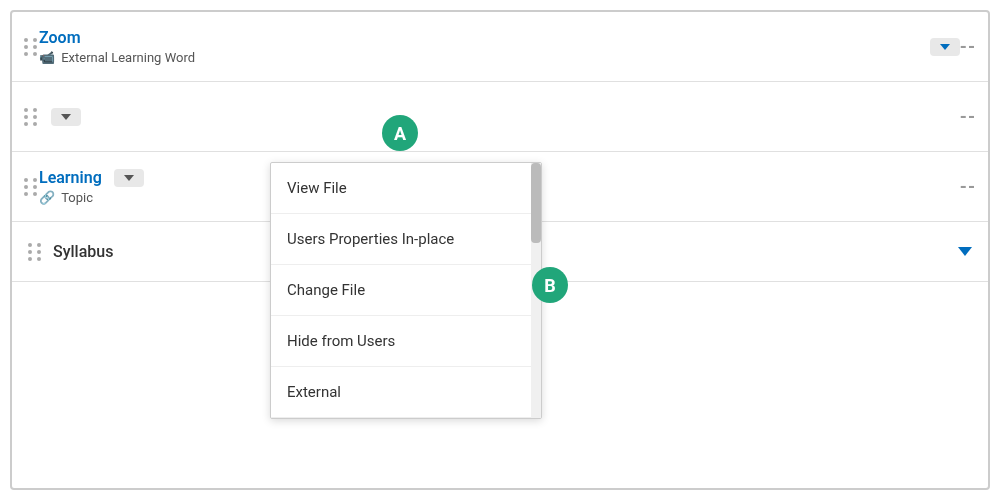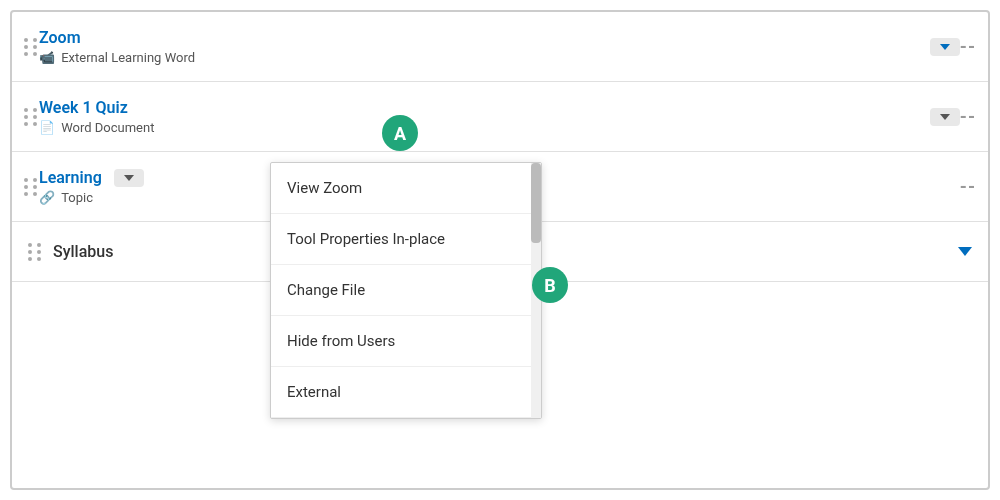--- a/index.html
+++ b/index.html
@@ -237,27 +237,20 @@
 
   <div class="list-item">
     <div class="drag-dots">
       <span></span>
         <span></span>
       <span></span>
         <span></span>
       <span></span>
         <span></span>
     </div>
-    <div class="item-content">
-      <span class="item-title">Week 1 Quiz</span>
-      <div class="item-subtitle">
-        <span style="font-size:13px;">📄</span>
-        <span>Word Document</span>
-      </div>
-    </div>
     <button class="dropdown-btn">
       <span class="chevron-down"></span>
     </button>
     <div class="item-right">
       <span class="dash-btn">--</span>
     </div>
   </div>
 
   <div class="list-item">
     <div class="drag-dots">
@@ -295,22 +288,22 @@
         <span></span>
     </div>
     <span style="font-size:16px; color:#333; margin-left:10px; font-weight:500;">Syllabus</span>
     <div class="item-right">
       <span class="syllabus-right-chevron"></span>
     </div>
   </div>
 
   <div class="dropdown-menu">
     <div class="dropdown-menu-inner">
-      <div class="menu-item">View Zoom</div>
-      <div class="menu-item">Tool Properties In-place</div>
+      <div class="menu-item">View File</div>
+      <div class="menu-item">Users Properties In-place</div>
       <div class="menu-item">Change File</div>
       <div class="menu-item">Hide from Users</div>
       <div class="menu-item">External</div>
 
       <div class="dropdown-scrollbar">
         <div class="dropdown-scrollbar-thumb"></div>
       </div>
     </div>
   </div>
 

